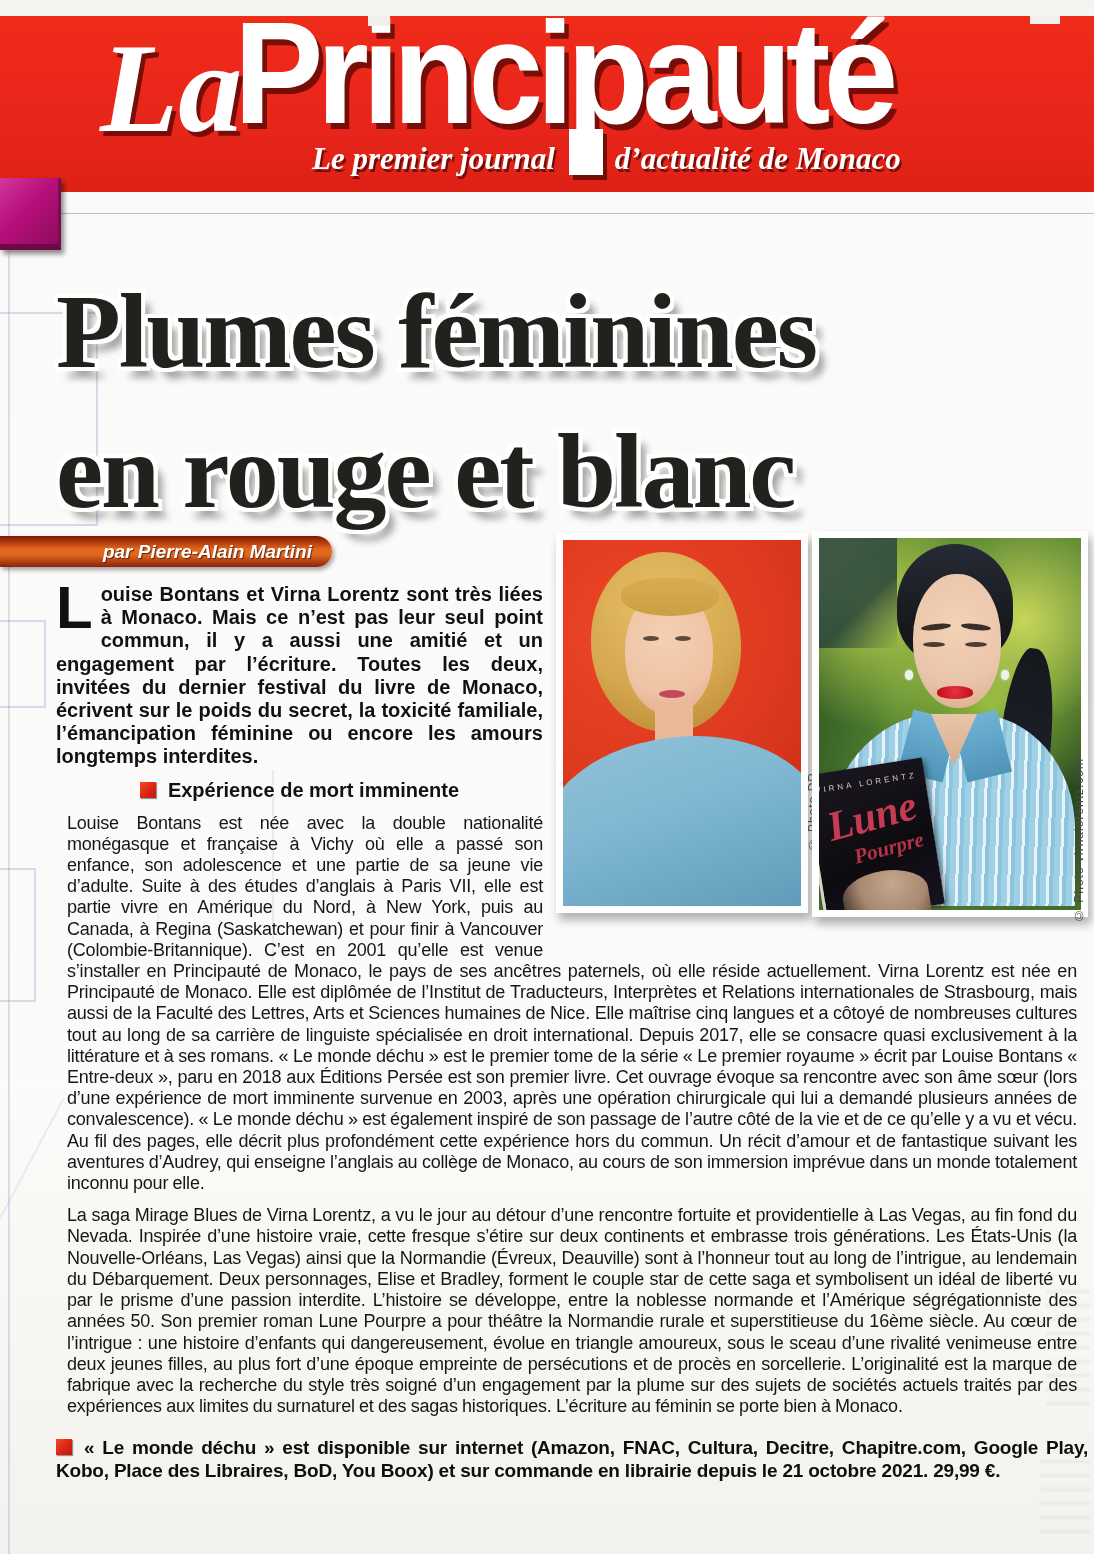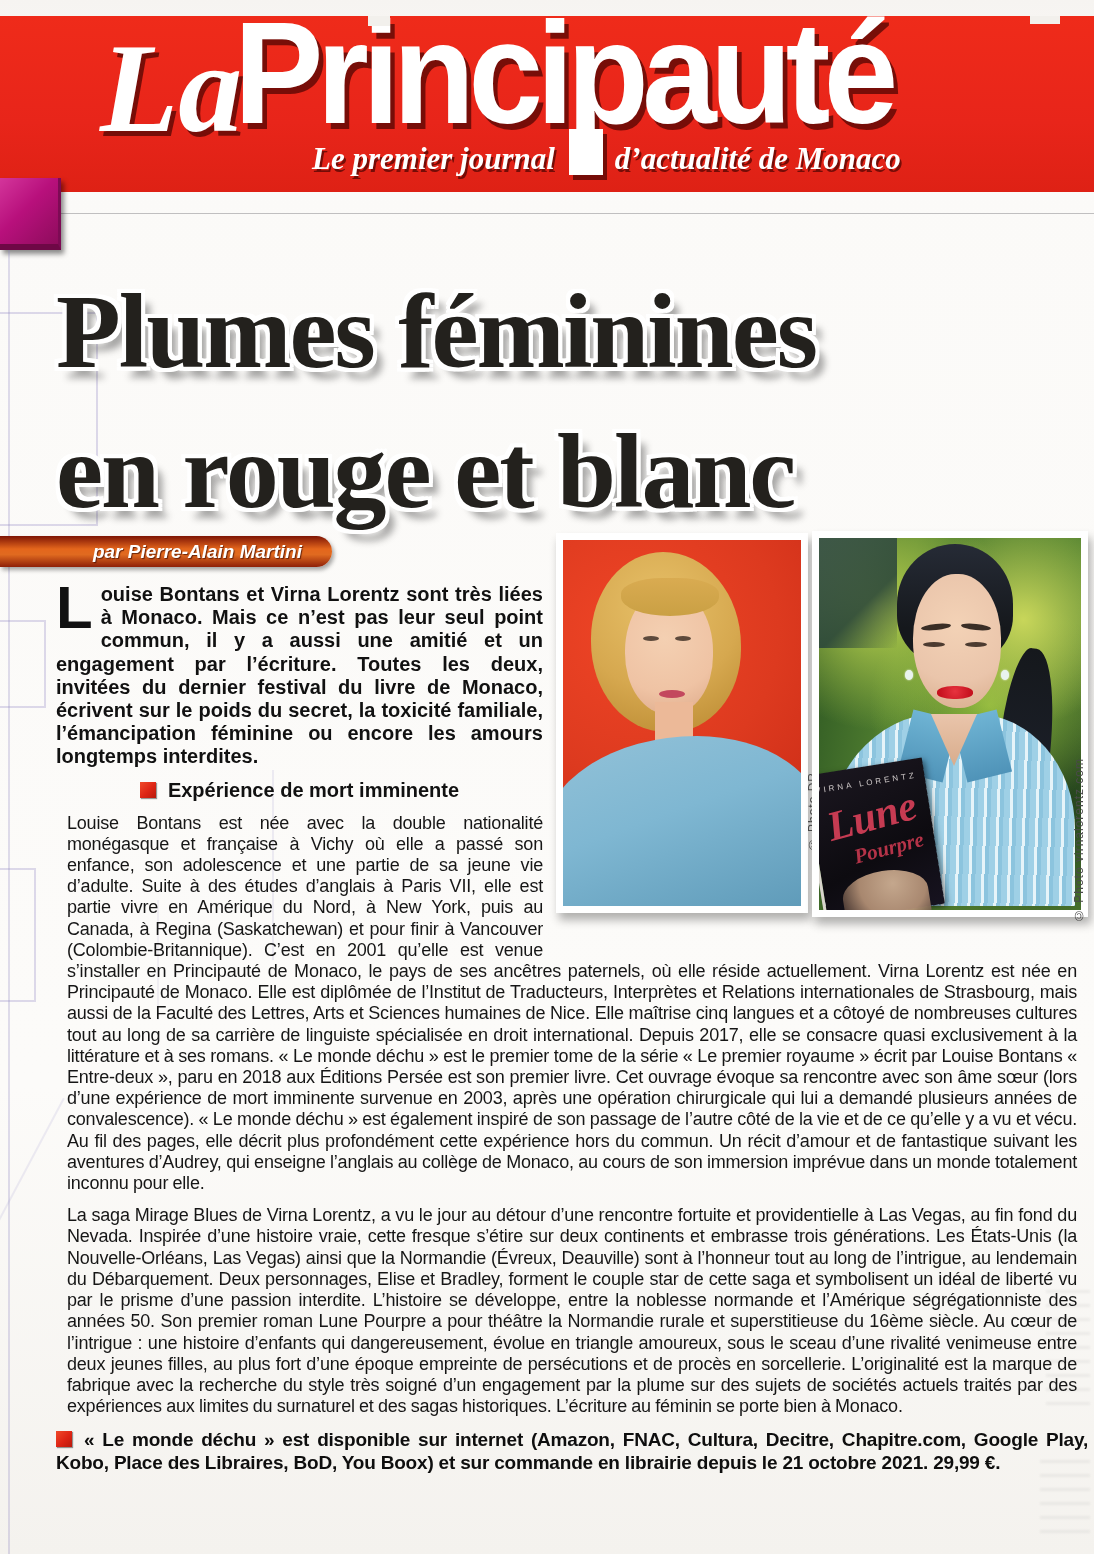--- a/index.html
+++ b/index.html
@@ -43,21 +43,21 @@
   .headline{position:absolute;left:56px;top:262px;width:1000px;
     font-family:"Liberation Serif",serif;font-weight:bold;font-size:106px;line-height:140px;
     color:#23211d;letter-spacing:-2px;
     text-shadow:-4px -4px 0 #fff,4px -4px 0 #fff,-4px 4px 0 #fff,4px 4px 0 #fff,
       0 -4px 0 #fff,0 4px 0 #fff,-4px 0 0 #fff,4px 0 0 #fff,9px 11px 7px rgba(40,40,40,.40);}
   
   .byline{position:absolute;left:0;top:536px;width:332px;height:31px;
     border-radius:0 16px 16px 0;
     background:linear-gradient(180deg,#7e1505 0%,#e4661c 42%,#e06a20 60%,#8e2008 100%);
     box-shadow:2px 3px 4px rgba(0,0,0,.35);
-    display:flex;align-items:center;justify-content:flex-end;padding-right:30px;box-sizing:border-box;
+    display:flex;align-items:center;justify-content:flex-end;padding-right:20px;box-sizing:border-box;
     color:#fff;font-style:italic;font-weight:bold;font-size:19px;
     text-shadow:1px 1px 1px rgba(60,10,0,.7);}
   
   .photo-frame{position:absolute;background:#fff;padding:7px;
     box-shadow:3px 7px 9px rgba(0,0,0,.30);}
   .photo-inner{position:relative;overflow:hidden;width:100%;height:100%;}
   .caption-v{position:absolute;writing-mode:vertical-rl;transform:rotate(180deg);
     font-size:12px;color:#4a4a4a;letter-spacing:1px;white-space:nowrap;}
   
   .scene-red{position:absolute;inset:0;background:radial-gradient(circle at 30% 25%,#ef4526 0%,#dd3a1f 45%,#c22412 100%);}
@@ -113,21 +113,21 @@
   
   .article{position:absolute;left:56px;top:543px;width:1032px;text-align:justify;}
   .photo-spacer{float:right;width:545px;height:400px;}
   .intro{margin:40px 0 0;font-weight:bold;font-size:20px;line-height:23.2px;color:#111;}
   .dropcap{float:left;font-size:60px;line-height:46px;font-weight:bold;margin:2px 8px 0 0;}
   .sec-head{margin:10px 0 3px;display:block;font-weight:bold;font-size:20px;color:#111;text-align:center;}
   .bullet{display:inline-block;width:16px;height:16px;margin:0 12px -1px 0;
     background:linear-gradient(135deg,#f04a2a,#dd2414 55%,#b81a0c);
     box-shadow:1px 1px 1px rgba(0,0,0,.4);}
   .body-p{margin:11px;font-size:18px;line-height:21.2px;letter-spacing:-.2px;word-spacing:-.5px;color:#161616;}
-  .avail{margin:12px 0 0;font-weight:bold;font-size:19px;line-height:22.5px;letter-spacing:-.2px;color:#0e0e0e;}
+  .avail{margin:20px 0 0;font-weight:bold;font-size:19px;line-height:22.5px;letter-spacing:-.2px;color:#0e0e0e;}
 </style>
 </head>
 <body>
 
 <div class="page">
 
   <div class="banner">
     <div class="logo-la">La</div>
     <div class="logo-main">Principauté</div>
     <div class="tagline">

